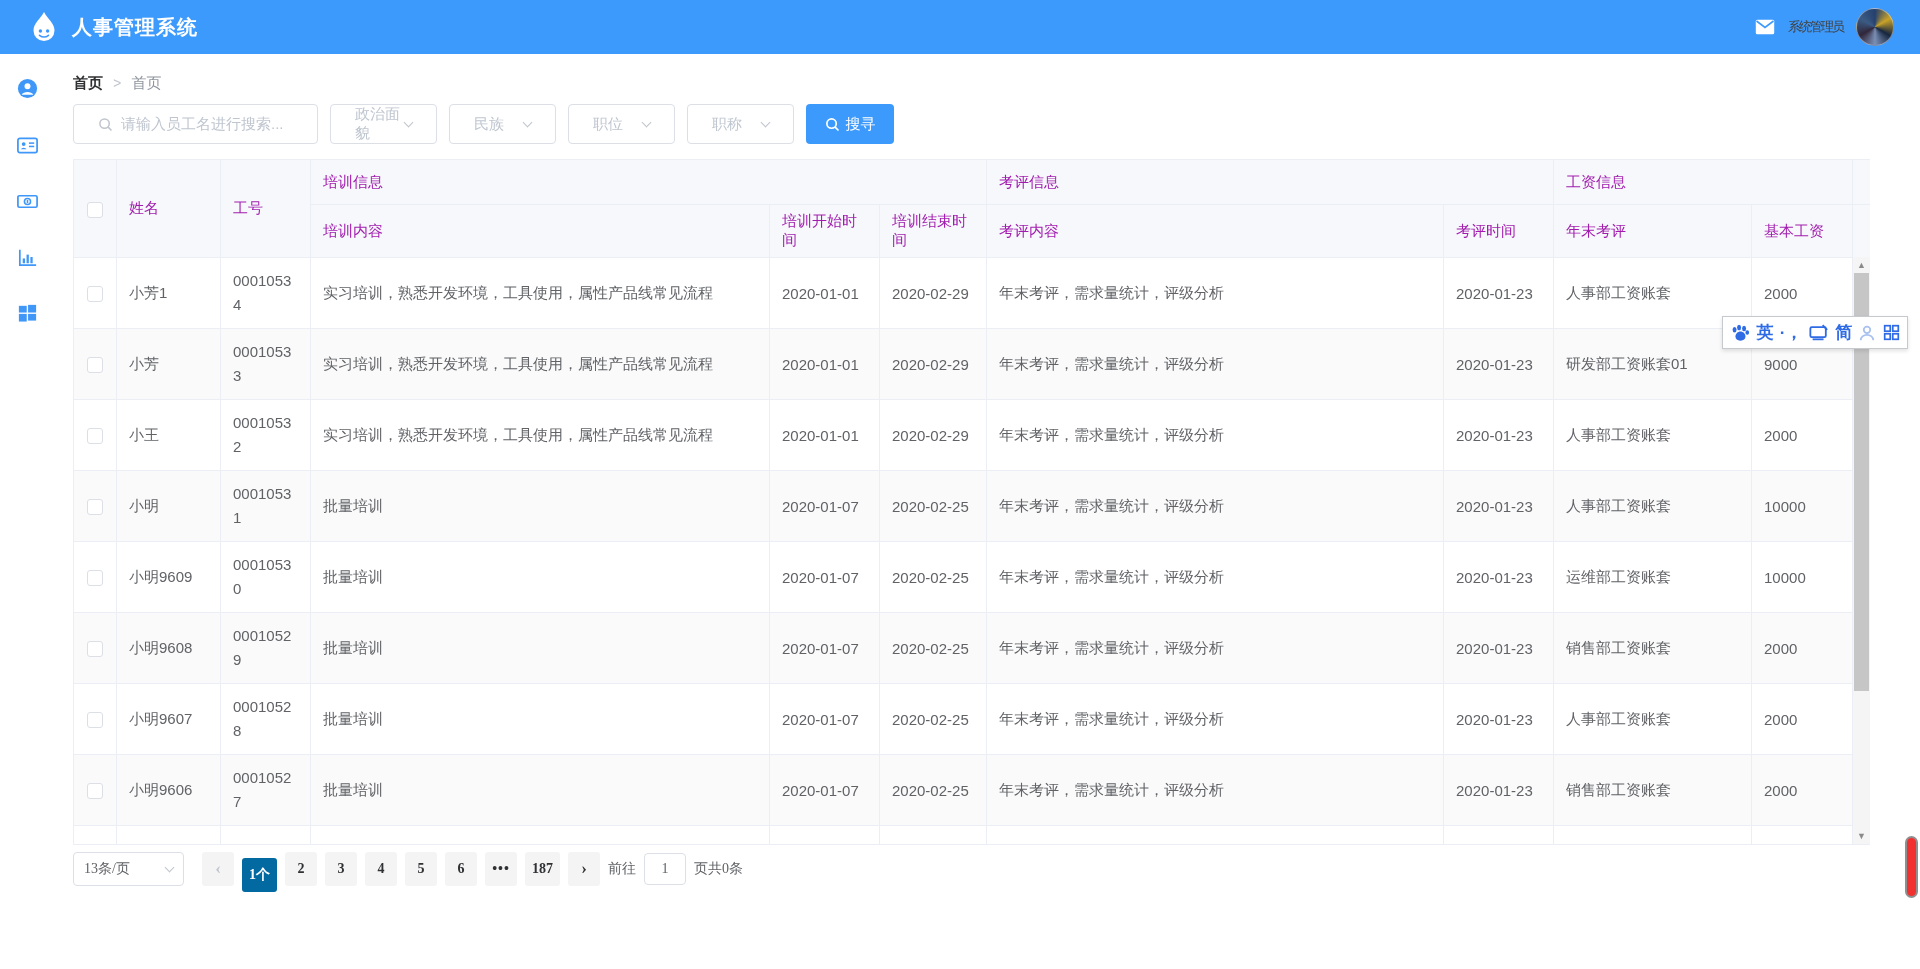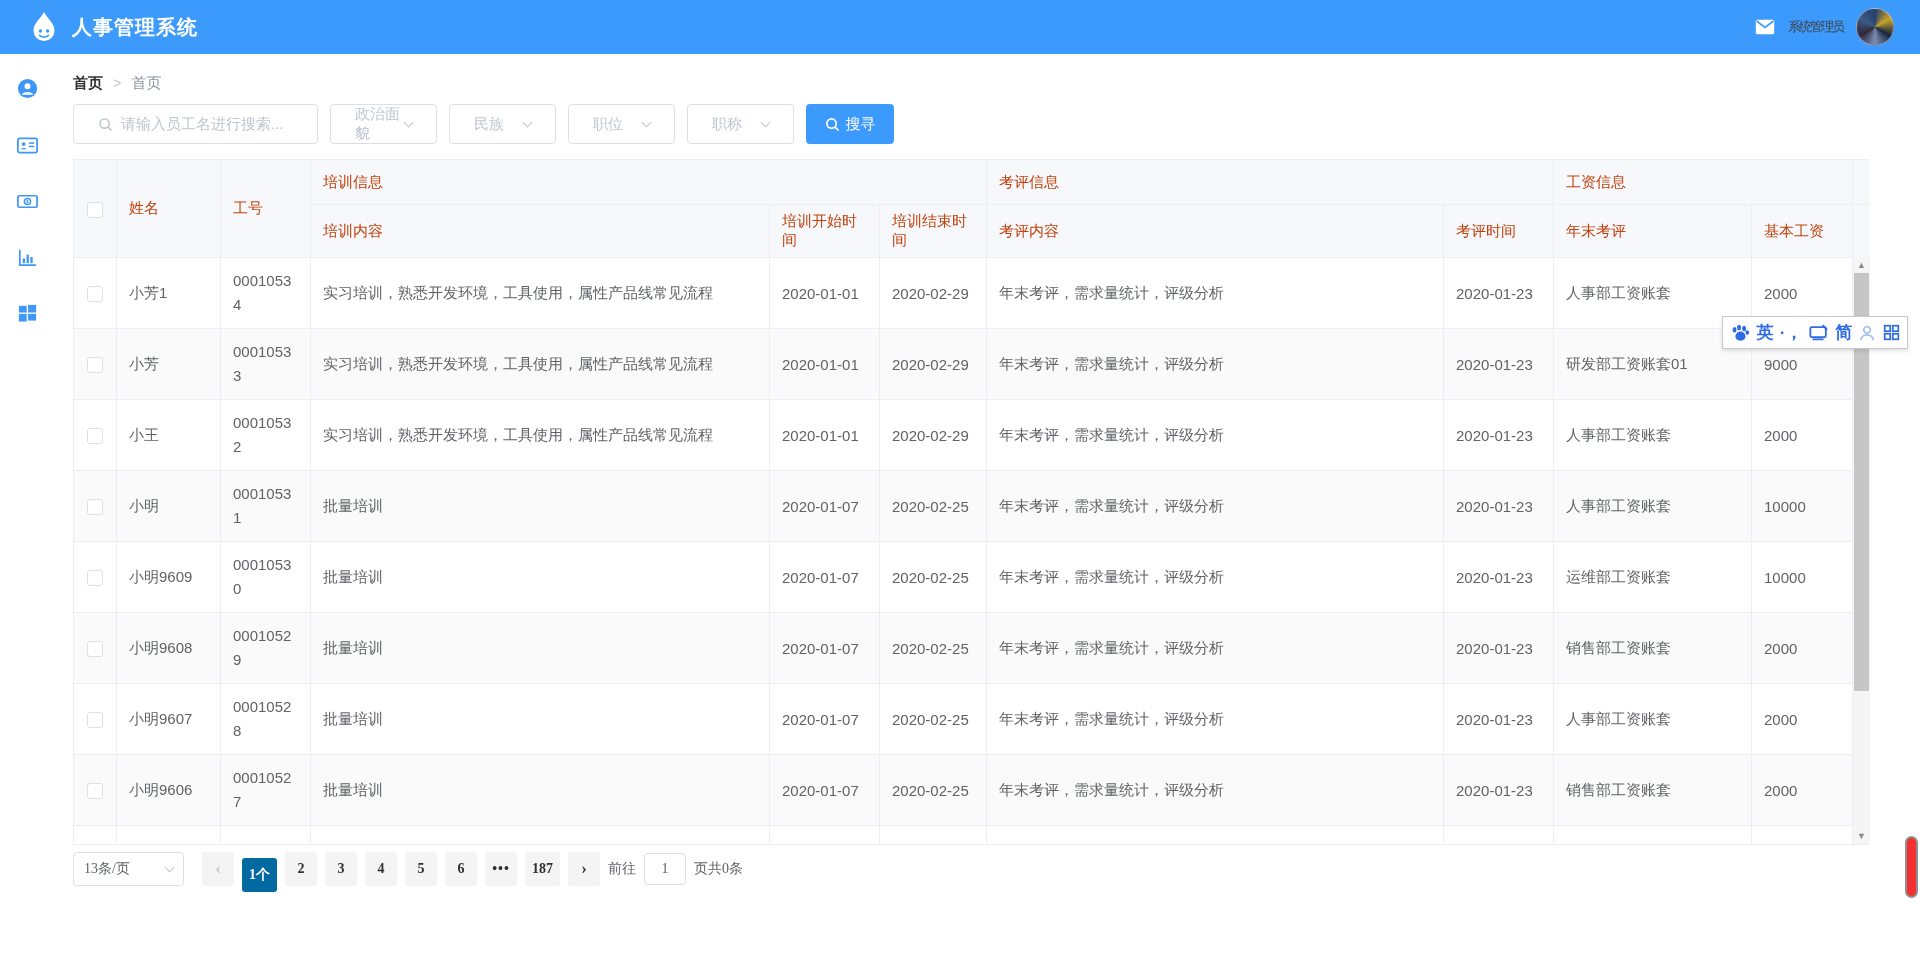--- a/index.html
+++ b/index.html
@@ -31,21 +31,21 @@
   .arrow-down { border:solid #c0c4cc; border-width:0 1.5px 1.5px 0; padding:3px; transform:rotate(45deg); margin-top:-4px; }
   .date-box { width:400px; gap:0; justify-content:flex-start; }
   .date-box .ph { width:150px; text-align:center; }
   .date-sep { color:#303133; width:46px; text-align:center; }
   .search-btn { width:88px; height:40px; background:#3d9afd; border:none; border-radius:4px; color:#fff; font-size:15px; display:flex; align-items:center; justify-content:center; gap:6px; cursor:pointer; font-family:inherit; }
 
   
   .table-wrap { position:absolute; left:73px; top:159px; width:1797px; height:686px; overflow:hidden; border-bottom:1px solid #ebeef5; }
   table { border-collapse:collapse; table-layout:fixed; width:1797px; }
   th,td { border:1px solid #ebeef5; font-size:15px; text-align:left; padding:0 12px; }
-  thead th { background:#f6f8fb; color:#c2410c; font-weight:400; }
+  thead th { background:#f6f8fb; color:#a21caf; font-weight:400; }
   thead tr.group-row { height:45px; }
   thead tr.sub-row { height:53px; }
   tbody tr { height:71px; background:#fff; }
   tbody tr:nth-child(even) { background:#fafafa; }
   td { color:#606266; vertical-align:middle; }
   .td-id { word-break:break-all; line-height:24px; }
   .cb-cell { padding:0; text-align:center; }
   .checkbox { display:inline-block; width:16px; height:16px; border:1px solid #dcdfe6; border-radius:3px; background:#fff; vertical-align:middle; cursor:pointer; }
 
   

